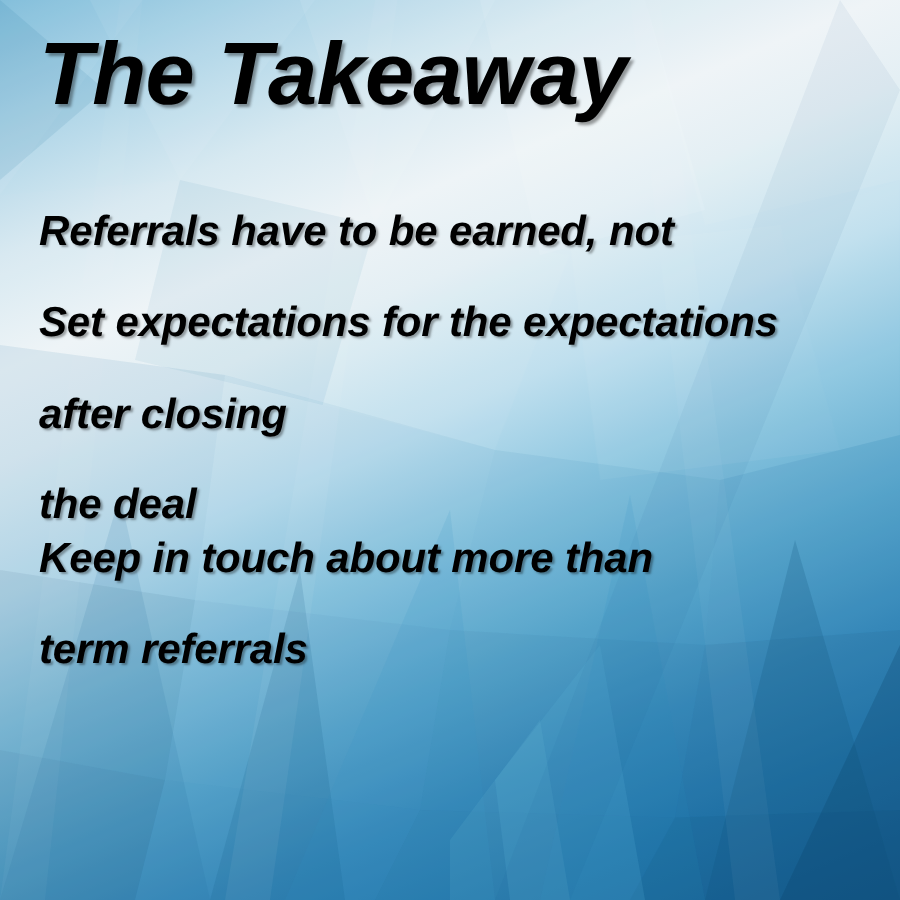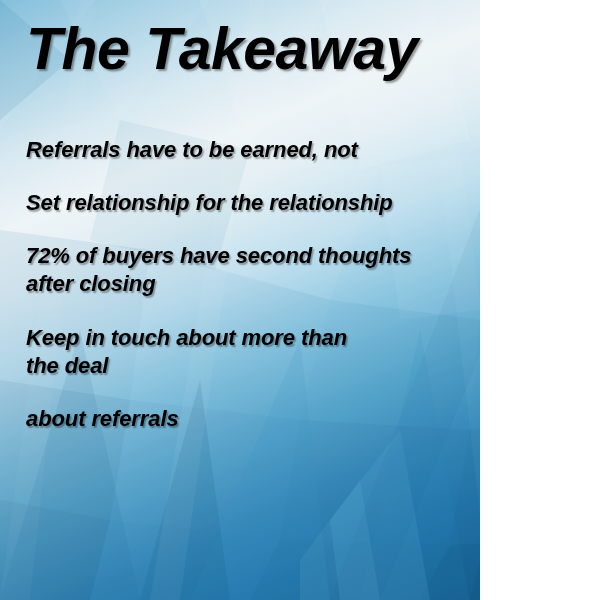--- a/index.html
+++ b/index.html
@@ -3,21 +3,21 @@
 <meta charset="utf-8">
 <title>The Takeaway</title>
 <style>
   html, body {
     margin: 0;
     padding: 0;
     background: #ffffff;
   }
   #slide {
     position: relative;
-    width: 480px;
+    width: 600px;
     height: 600px;
     overflow: hidden;
     font-family: "Liberation Sans", sans-serif;
     
     background:
       linear-gradient(157deg,
         #7ebcda 0%,
         #a8d2e6 9%,
         #d7e9f1 20%,
         #eef4f7 29%,
@@ -58,21 +58,21 @@
     white-space: nowrap;
     text-shadow: 2px 2px 2px rgba(0,0,0,0.38);
   }
   .bullets {
     position: absolute;
     left: 26px;
     top: 136px;
     width: 556px;
   }
   .bullet {
-    font-size: 22px;
+    font-size: 28px;
     font-weight: 700;
     font-style: italic;
     font-stretch: condensed;
     color: #000000;
     line-height: 1.28;
     letter-spacing: -0.1px;
     margin: 0 0 25px 0;
     text-shadow: 1.5px 1.5px 1.5px rgba(0,0,0,0.35);
   }
   .bullet:last-child { margin-bottom: 0; }
@@ -137,32 +137,31 @@
 
     <div class="title">The Takeaway</div>
 
     <div class="bullets">
 
       <div class="bullet">
         <span class="l">Referrals have to be earned, not</span>
       </div>
 
       <div class="bullet">
-        <span class="l">Set relationship for the relationship</span>
+        <span class="l">Set expectations for the expectations</span>
       </div>
 
       <div class="bullet">
-        <span class="l">72% of buyers have second thoughts</span>
         <span class="l">after closing</span>
       </div>
 
       <div class="bullet">
+        <span class="l">the deal</span>
         <span class="l">Keep in touch about more than</span>
-        <span class="l">the deal</span>
       </div>
 
       <div class="bullet">
-        <span class="l">about referrals</span>
+        <span class="l">term referrals</span>
       </div>
 
     </div>
   </div>
 </div>
 
 </body></html>

